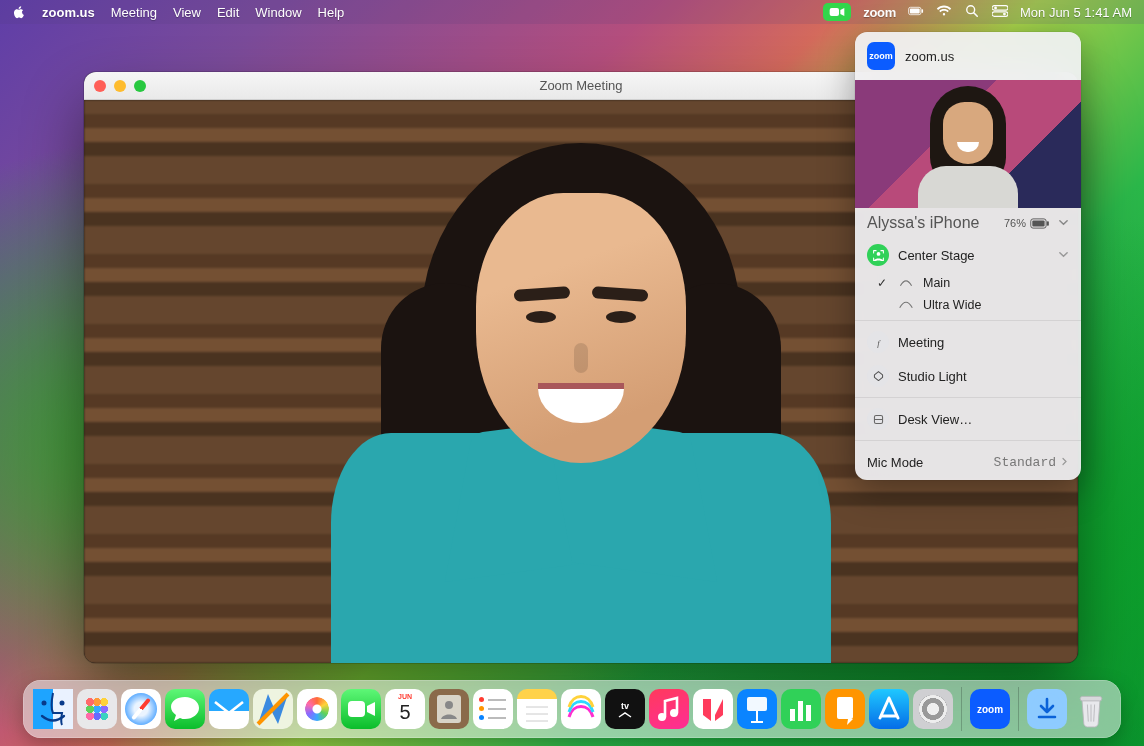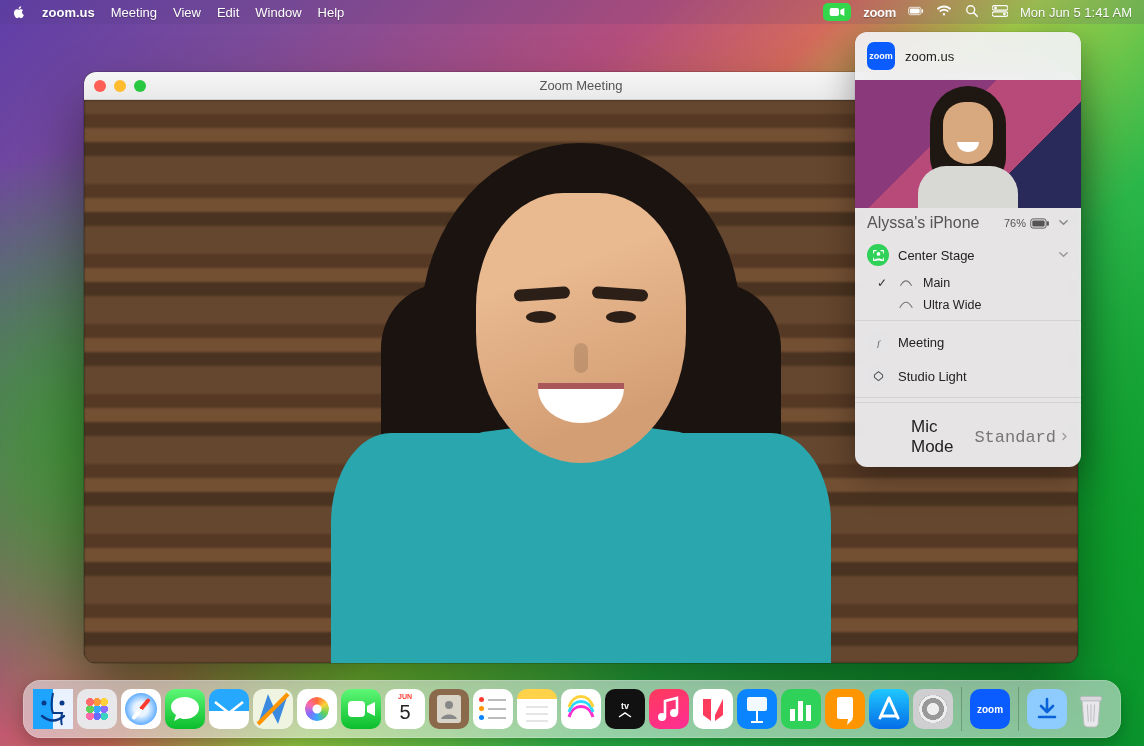--- a/index.html
+++ b/index.html
@@ -139,21 +139,21 @@
   .chev { color:#888; }
   .cc-item { display:flex; align-items:center; padding:6px 12px; gap:9px; }
   .cc-icon { width:22px; height:22px; border-radius:50%; display:flex; align-items:center; justify-content:center; background:#e4e4e7;}
   .cc-icon.green { background:#30d158; }
   .cc-icon svg { width:13px; height:13px; }
   .cc-label { flex:1; }
   .cc-sub { padding:4px 12px 4px 44px; display:flex; align-items:center; gap:10px; font-size:12.5px; position:relative; }
   .cc-sub .check { position:absolute; left:22px; color:#333; font-size:12px;}
   .cc-sub svg { width:14px; height:10px; }
   .cc-divider { height:1px; background:rgba(0,0,0,.08); margin:4px 0; }
-  .cc-footer { display:flex; align-items:center; padding:10px 12px; font-size:17px;margin-left:44px;}
+  .cc-footer { display:flex; align-items:center; padding:10px 12px; font-size:13px;}
   .cc-footer .val { margin-left:auto; color:#777; margin-right:4px;font-family:Liberation Mono, monospace;}
 
   
   .dock {
     position:absolute; left:50%; bottom:8px; transform:translateX(-50%);
     height:58px; padding:4px 10px; display:flex; align-items:center; gap:4px;
     background: rgba(240,240,245,.55); backdrop-filter: blur(20px);
     border-radius:18px; box-shadow: 0 0 0 .5px rgba(255,255,255,.4) inset, 0 8px 20px rgba(0,0,0,.25);
   }
   .dock-sep { width:1px; height:44px; background:rgba(0,0,0,.2); margin:0 4px;}
@@ -368,20 +368,29 @@
       <svg viewBox="0 0 16 16">
           <path d="M8 2L3 6v3l5 4 5-4V6z" fill="none" stroke="#555" stroke-width="1.3" stroke-linejoin="round"></path>
         </svg>
     </span>
     <span class="cc-label">Studio Light</span>
   </div>
 
 
   <div class="cc-divider"></div>
 
+  <div class="cc-item">
+    <span class="cc-icon">
+      <svg viewBox="0 0 16 16">
+          <rect x="3" y="3" width="10" height="10" rx="2" fill="none" stroke="#666" stroke-width="1.3"></rect>
+          <line x1="3" y1="8" x2="13" y2="8" stroke="#666" stroke-width="1.3"></line>
+        </svg>
+    </span>
+    <span class="cc-label">Desk View…</span>
+  </div>
 
   <div class="cc-divider"></div>
 
   <div class="cc-footer">
     <span>Mic Mode</span>
     <span class="val">Standard</span>
     <span class="chev">
       <svg width="9" height="11" viewBox="0 0 12 12">
           <path d="M4 2l4 4-4 4" fill="none" stroke="#999" stroke-width="1.6" stroke-linecap="round"></path>
         </svg>

